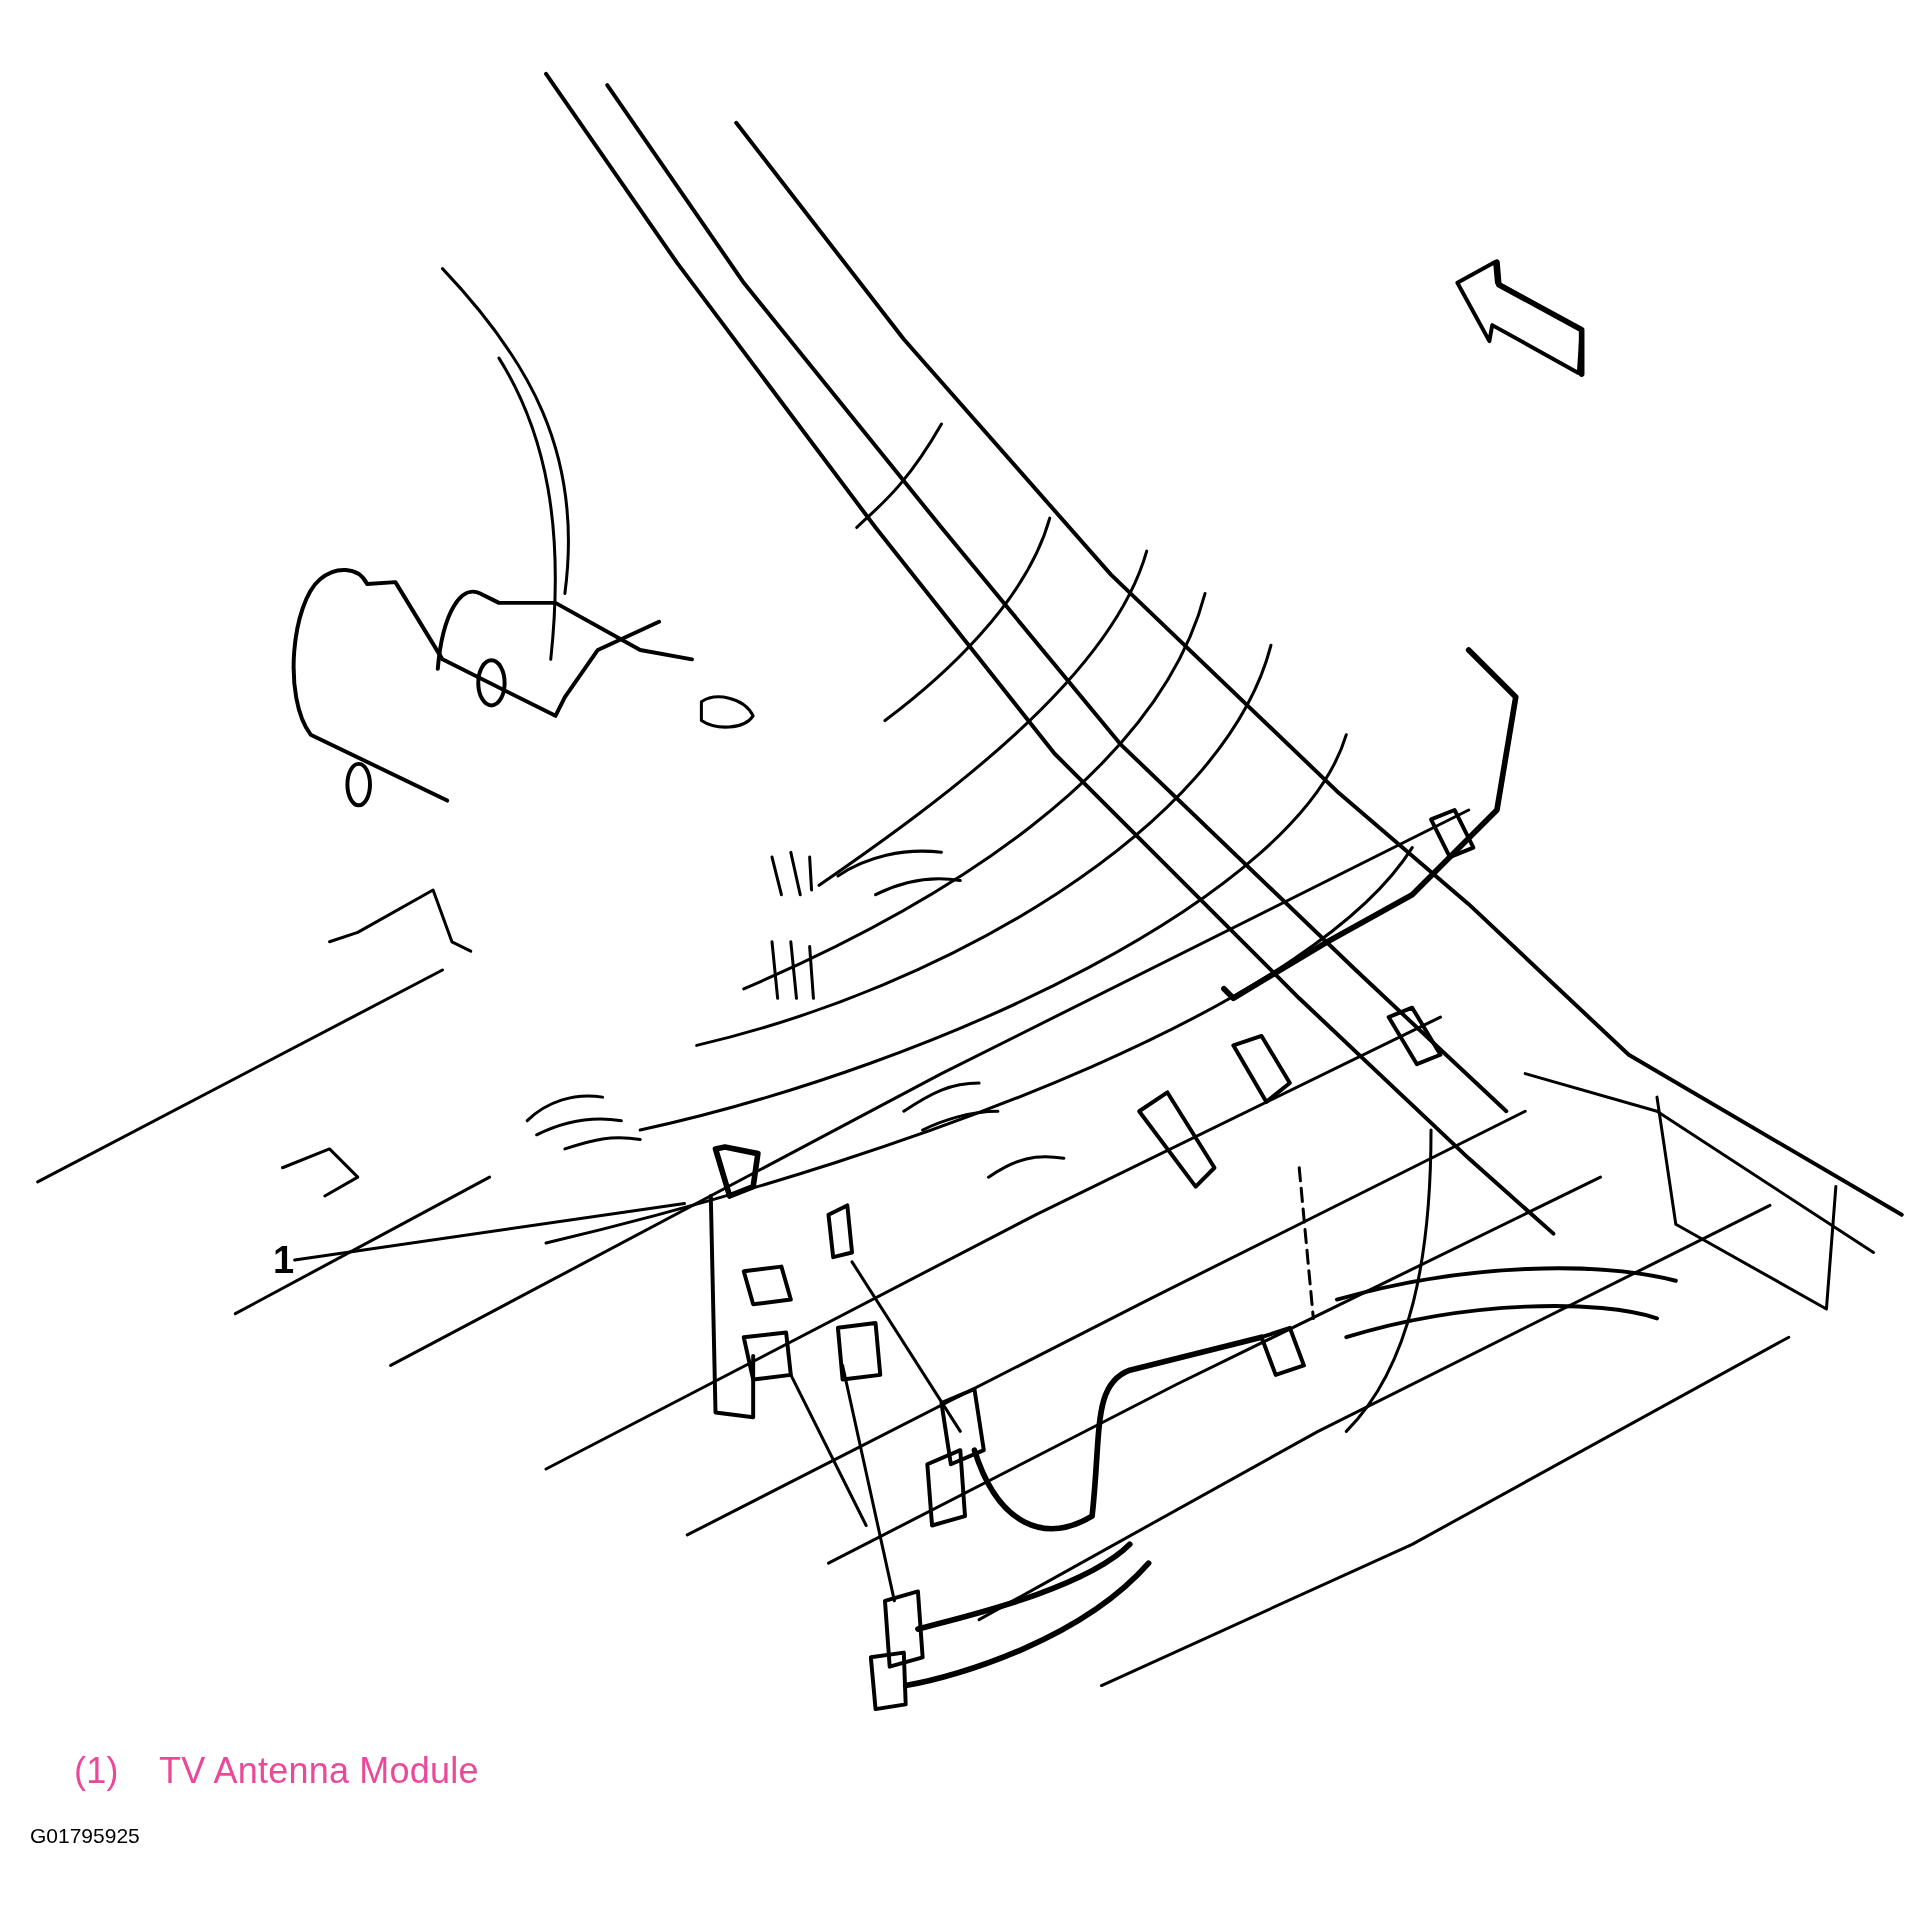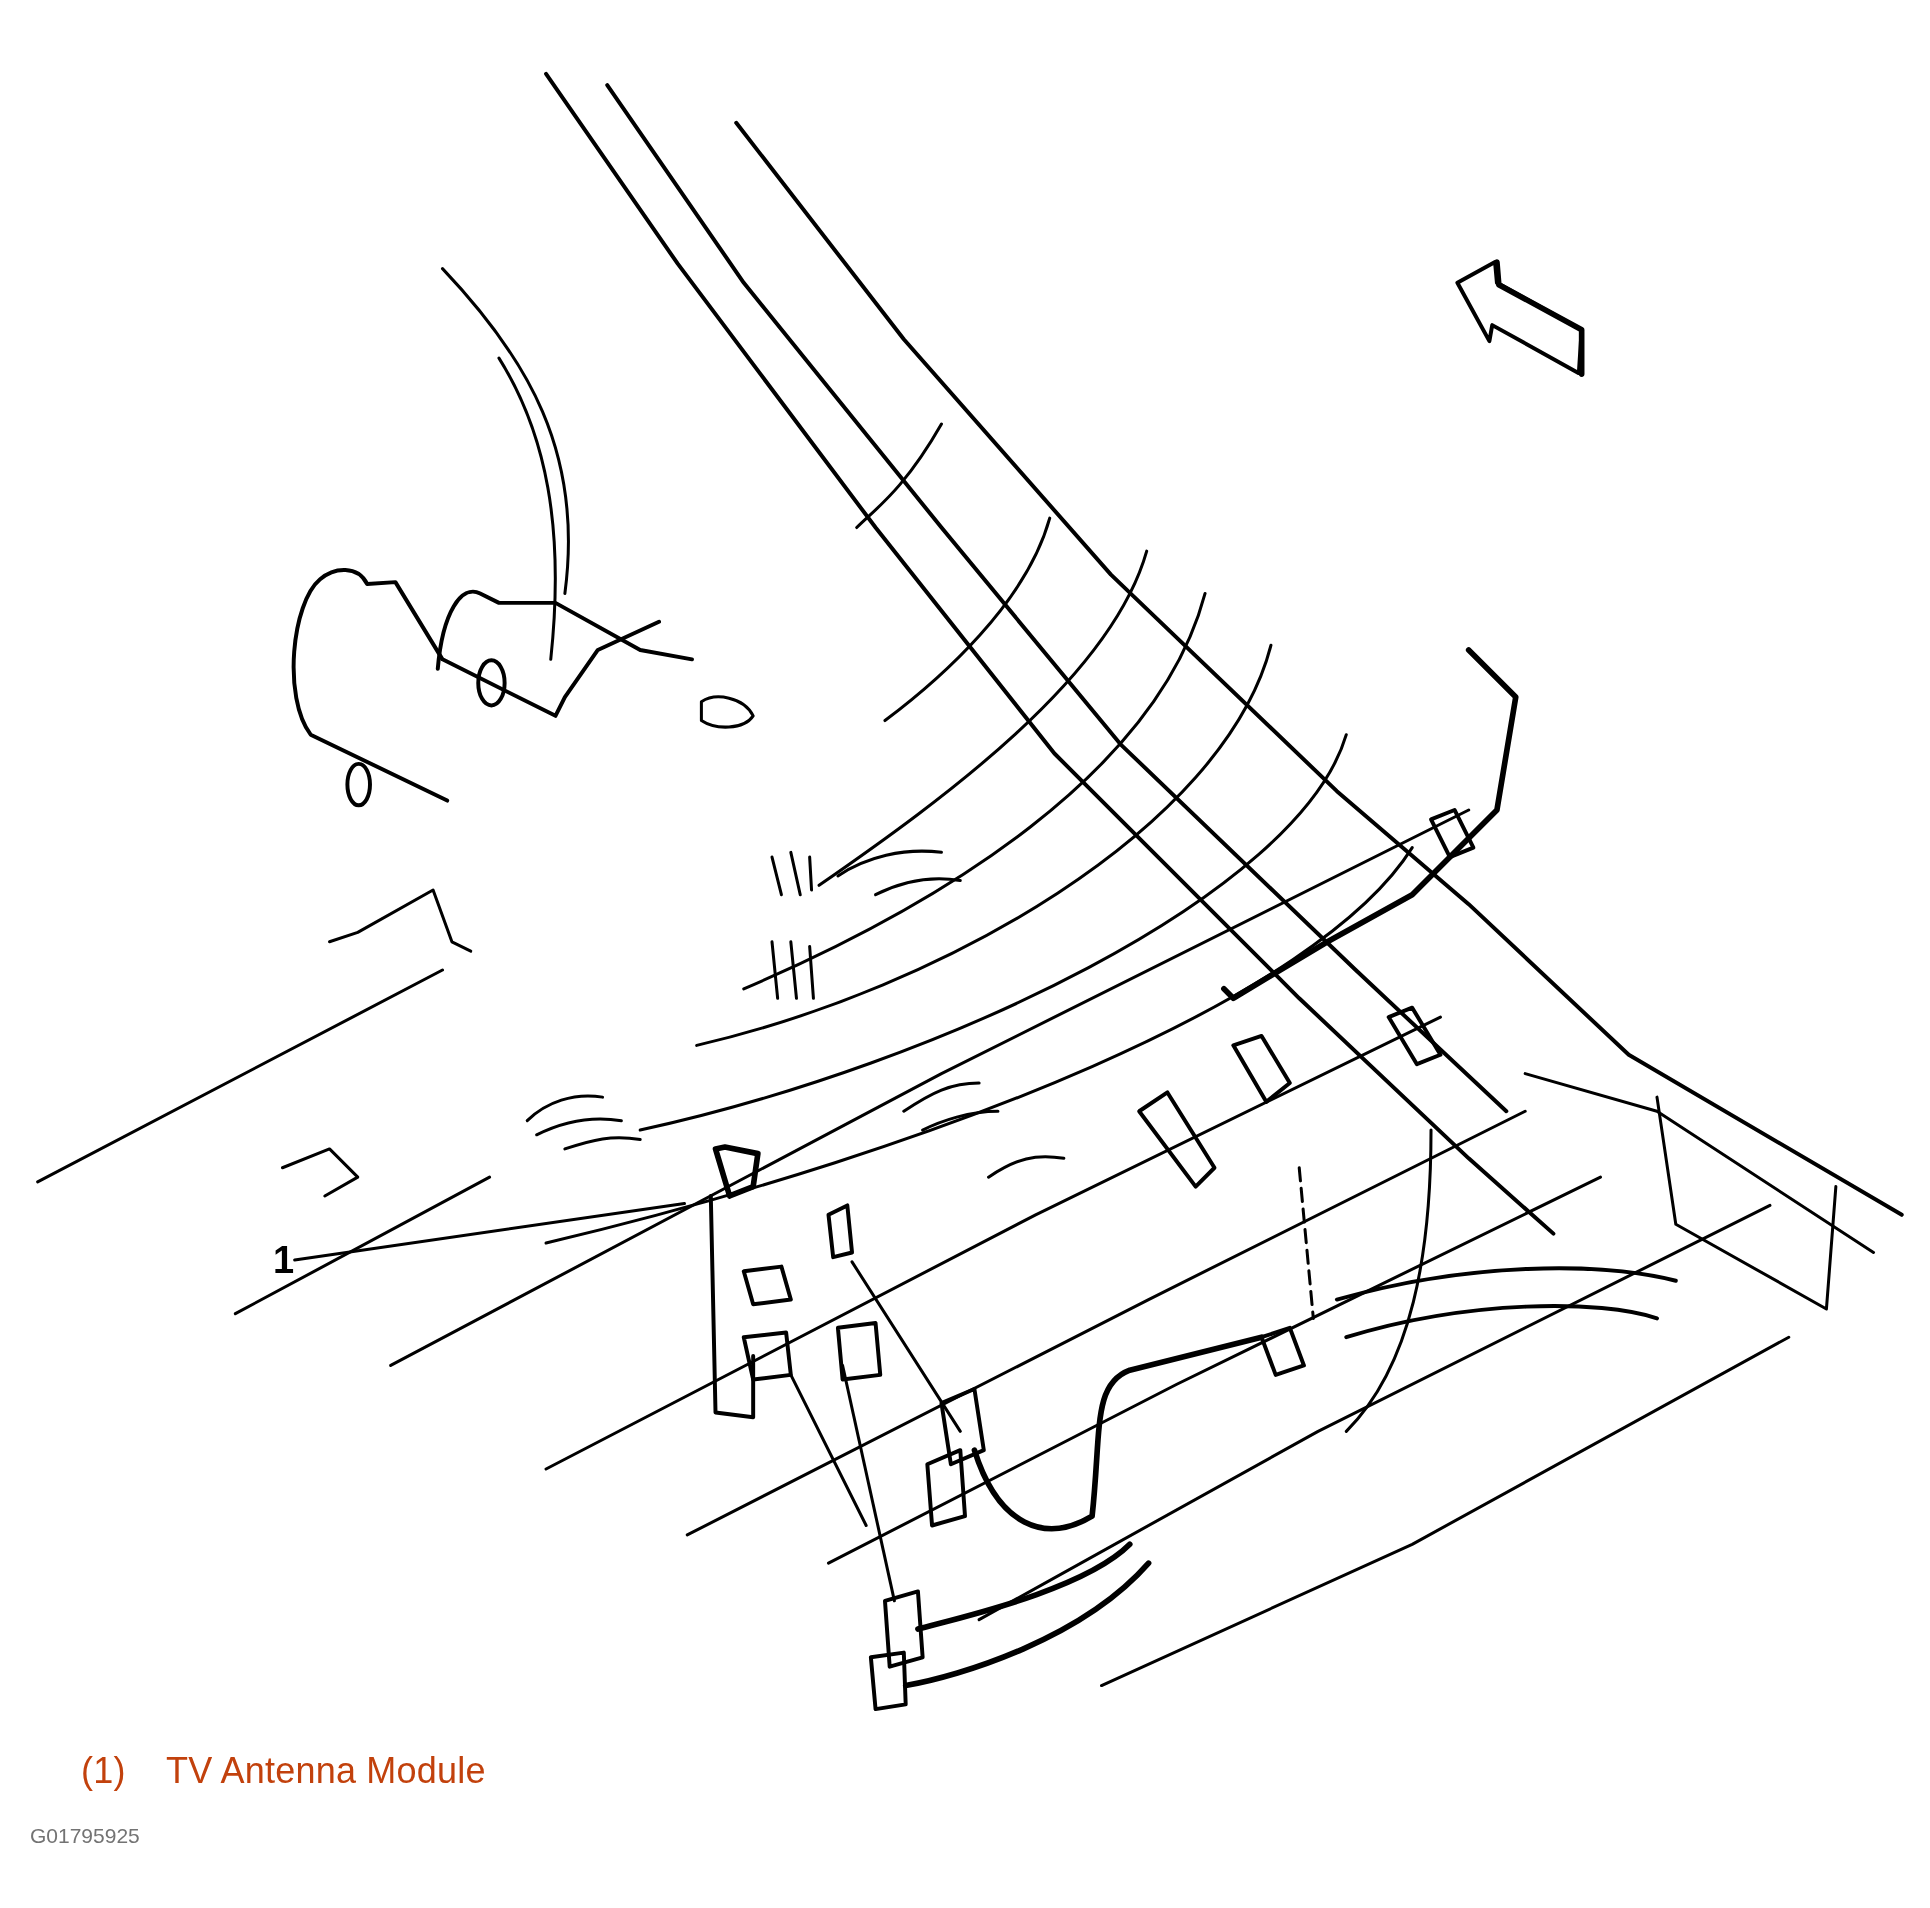--- a/index.html
+++ b/index.html
@@ -3,23 +3,23 @@
   <meta charset="utf-8">
   <style>
     html, body { margin: 0; padding: 0; background: #ffffff; }
     body { width: 1930px; height: 1909px; position: relative; overflow: hidden; font-family: "Liberation Sans", sans-serif; }
     #diagram { position: absolute; left: 0; top: 0; width: 1930px; height: 1909px; }
     #diagram path, #diagram line, #diagram ellipse, #diagram polyline { fill: none; stroke: #000; stroke-linecap: round; stroke-linejoin: round; }
     .thin { stroke-width: 3.2; }
     .med { stroke-width: 4.2; }
     .thick { stroke-width: 6; }
     .callout-num { position: absolute; left: 273px; top: 1241px; font-size: 38px; font-weight: bold; color: #000; line-height: 1; font-family: "Liberation Sans", sans-serif; }
-    .caption { position: absolute; left: 81px; top: 1750px; font-size: 36px; color: #c2410c; font-family: "Liberation Sans", sans-serif; letter-spacing: 0.2px; }
+    .caption { position: absolute; left: 74px; top: 1750px; font-size: 36px; color: #ec4899; font-family: "Liberation Sans", sans-serif; letter-spacing: 0.2px; }
     .caption .num { display: inline-block; width: 85px; }
-    .figid { position: absolute; left: 30px; top: 1824px; font-size: 21px; color: #737373; font-family: "Liberation Sans", sans-serif; }
+    .figid { position: absolute; left: 30px; top: 1824px; font-size: 21px; color: #000000; font-family: "Liberation Sans", sans-serif; }
   </style>
 </head>
 <body>
 
 <svg id="diagram" viewBox="0 0 2050 2027" xmlns="http://www.w3.org/2000/svg">
 
   <g>
     <path class="med" d="M 580 78 L 720 280 L 930 560 L 1120 800 L 1380 1060 L 1560 1230 L 1650 1310"></path>
     <path class="med" d="M 645 90 L 790 300 L 1000 560 L 1190 790 L 1440 1030 L 1600 1180"></path>
     <path class="med" d="M 782 130 L 960 360 L 1180 610 L 1420 840 L 1560 960 L 1730 1120 L 2020 1290"></path>

